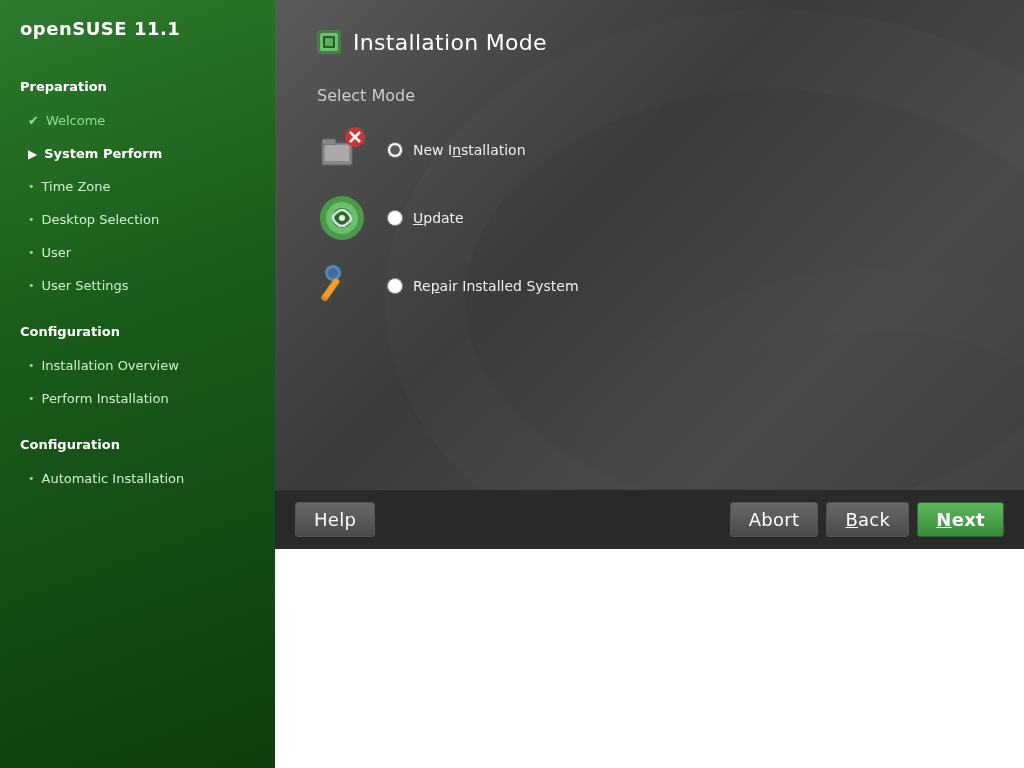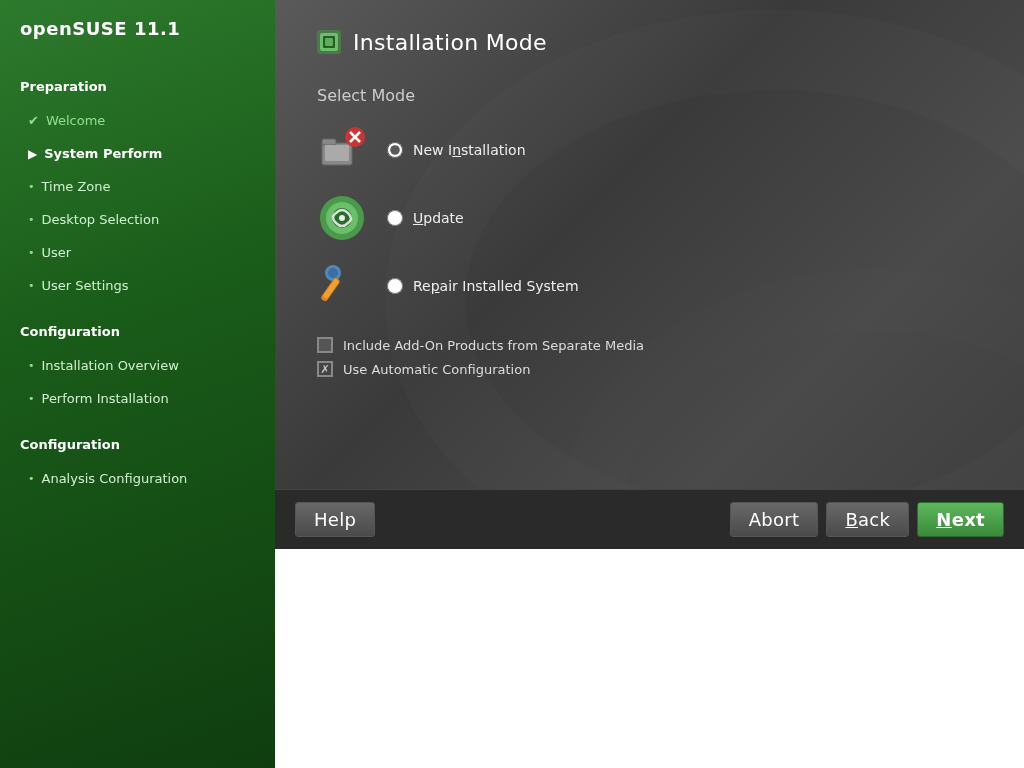--- a/index.html
+++ b/index.html
@@ -294,21 +294,21 @@
 
   <div class="sidebar-item">
     <span class="bullet">•</span>
     <span>Perform Installation</span>
   </div>
 
   <div class="sidebar-section-label" style="margin-top:10px;">Configuration</div>
 
   <div class="sidebar-item">
     <span class="bullet">•</span>
-    <span>Analysis Configuration</span>
+    <span>Automatic Installation</span>
   </div>
 </div>
 
 <div id="main">
   <div id="bg-swirl">
     <svg width="750" height="768" viewBox="0 0 750 768" style="opacity:0.15;">
       <ellipse cx="500" cy="300" rx="350" ry="250" fill="none" stroke="#888" stroke-width="80" opacity="0.3"></ellipse>
       <ellipse cx="600" cy="500" rx="280" ry="200" fill="none" stroke="#777" stroke-width="60" opacity="0.2"></ellipse>
     </svg>
   </div>
@@ -373,31 +373,20 @@
 
             <rect x="18" y="16" width="7" height="26" rx="3" fill="#e08020" transform="rotate(35 18 16)"></rect>
             <rect x="19" y="17" width="5" height="22" rx="2" fill="#f0a030" transform="rotate(35 18 16)"></rect>
           </svg>
         </div>
         <input type="radio" name="mode" class="mode-radio" style="">
         <span class="mode-label">Re<u>p</u>air Installed System</span>
       </div>
     </div>
 
-    <div class="checkboxes-section">
-      <div class="checkbox-row">
-        <div class="checkbox-icon">
-        </div>
-        <span class="checkbox-label">Include Add-On Products from Separate Media</span>
-      </div>
-      <div class="checkbox-row">
-        <div class="checkbox-icon checked">✗</div>
-        <span class="checkbox-label">Use Automatic Configuration</span>
-      </div>
-    </div>
   </div>
 
   <div id="bottom-bar">
     <button class="btn" id="help-btn">Help</button>
     <div id="spacer"></div>
     <button class="btn" id="abort-btn">Abort</button>
     <button class="btn" id="back-btn"><u>B</u>ack</button>
     <button class="btn" id="next-btn"><u>N</u>ext</button>
   </div>
 </div>

